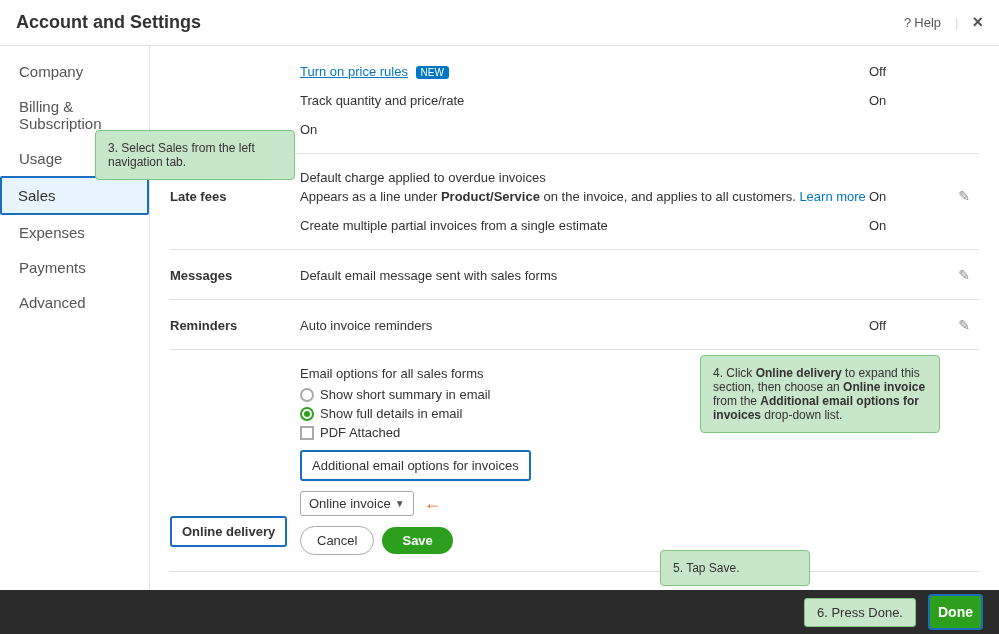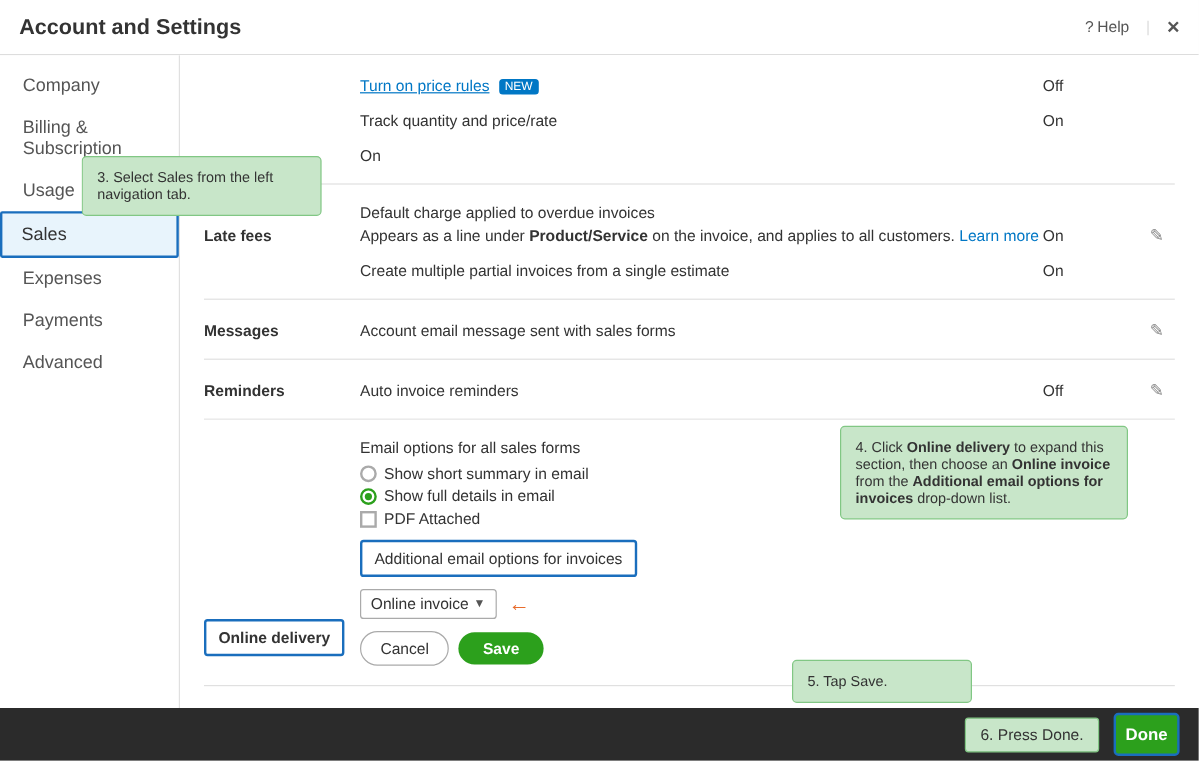--- a/index.html
+++ b/index.html
@@ -49,21 +49,21 @@
     .dropdown-arrow { font-size: 10px; color: #555; }
 
     .arrow-indicator { color: #e86c2c; font-size: 18px; margin-left: 4px; }
 
     .action-buttons { display: flex; gap: 8px; margin-top: 10px; align-items: center; }
     .btn-cancel { padding: 6px 16px; border: 1px solid #aaa; border-radius: 20px; background: #fff; cursor: pointer; font-size: 13px; color: #333; }
     .btn-save { padding: 6px 20px; border-radius: 20px; background: #2ca01c; color: #fff; border: none; cursor: pointer; font-size: 13px; font-weight: bold; }
 
     .tooltip-box { position: absolute; background: #c8e6c9; border: 1px solid #81c784; border-radius: 4px; padding: 10px 12px; font-size: 12px; color: #333; z-index: 10; }
 
-    .tooltip1 { top: 130px; left: 68px; width: 200px; }
+    .tooltip1 { top: 130px; left: 95px; width: 200px; }
 
     .new-badge { background: #0077c5; color: #fff; font-size: 10px; padding: 1px 5px; border-radius: 3px; margin-left: 4px; vertical-align: middle; }
 
     .bottom-bar { background: #2b2b2b; height: 44px; display: flex; align-items: center; justify-content: flex-end; padding: 0 16px; gap: 12px; }
     .done-btn { background: #2ca01c; color: #fff; border: none; padding: 8px 8px; border-radius: 4px; font-size: 14px; font-weight: bold; cursor: pointer; border: 2px solid #1a6ebd; }
   </style>
 </head>
 <body>
 
 <div class="main-container">
@@ -142,21 +142,21 @@
           </div>
           <div class="section-status"><span>On</span></div>
           <div class="section-edit"></div>
         </div>
       </div>
 
       <div class="section">
         <div class="section-row">
           <div class="section-label"><span>Messages</span></div>
           <div class="section-content">
-            <span>Account email message sent with sales forms</span>
+            <span>Default email message sent with sales forms</span>
           </div>
           <div class="section-status"></div>
           <div class="section-edit"><span>✎</span></div>
         </div>
       </div>
 
       <div class="section">
         <div class="section-row">
           <div class="section-label"><span>Reminders</span></div>
           <div class="section-content">

